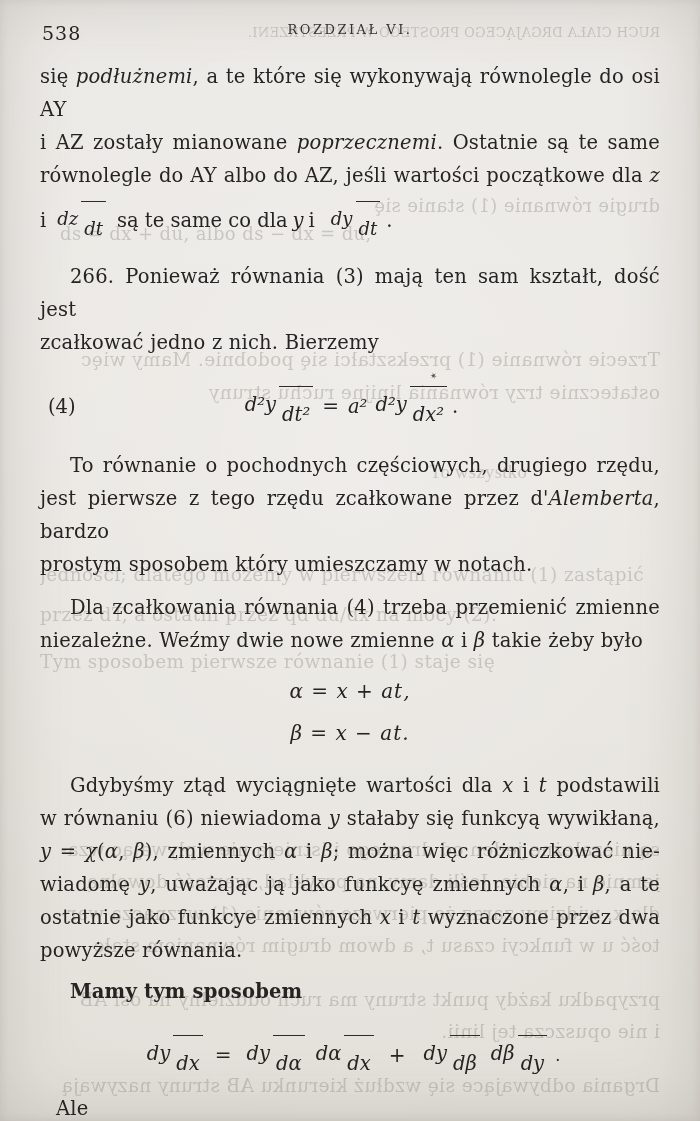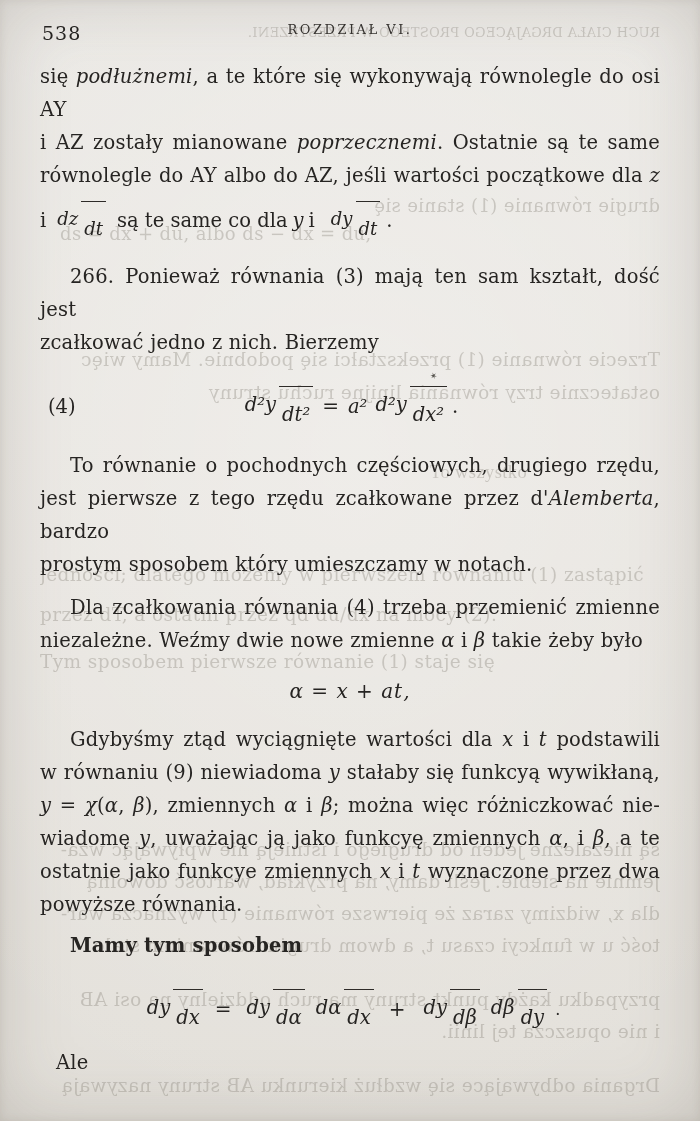--- a/index.html
+++ b/index.html
@@ -143,24 +143,25 @@
         <div class="tline just"><span>jest pierwsze z tego rzędu zcałkowane przez d'</span><span class="it">Alemberta</span><span>, bardzo</span></div>
         <div class="tline"><span>prostym sposobem który umieszczamy w notach.</span></div>
       </div>
 
     <div class="para" style="margin-top:10px;">
         <div class="tline just ind"><span>Dla zcałkowania równania (4) trzeba przemienić zmienne</span></div>
         <div class="tline"><span>niezależne. Weźmy dwie nowe zmienne </span><span class="it">α</span><span> i </span><span class="it">β</span><span> takie żeby było</span></div>
       </div>
 
     <div class="eqcenter it eq-alpha">α = x + at,</div>
+    <div class="eqcenter it eq-beta">β = x − at.</div>
 
     <div class="para" style="margin-top:20px;">
         <div class="tline just ind"><span>Gdybyśmy ztąd wyciągnięte wartości dla </span><span class="it">x</span><span> i </span><span class="it">t</span><span> podstawili</span></div>
-        <div class="tline just"><span>w równaniu (9) niewiadoma </span><span class="it">y</span><span> stałaby się funkcyą wywikłaną,</span></div>
+        <div class="tline just"><span>w równaniu (6) niewiadoma </span><span class="it">y</span><span> stałaby się funkcyą wywikłaną,</span></div>
         <div class="tline just"><span class="it">y</span><span> = </span><span class="it">χ</span><span>(</span><span class="it">α</span><span>, </span><span class="it">β</span><span>), zmiennych </span><span class="it">α</span><span> i </span><span class="it">β</span><span>; można więc różniczkować nie-</span></div>
         <div class="tline just"><span>wiadomę </span><span class="it">y</span><span>, uważając ją jako funkcyę zmiennych </span><span class="it">α</span><span>, i </span><span class="it">β</span><span>, a te</span></div>
         <div class="tline just"><span>ostatnie jako funkcye zmiennych </span><span class="it">x</span><span> i </span><span class="it">t</span><span> wyznaczone przez dwa</span></div>
         <div class="tline"><span>powyższe równania.</span></div>
       </div>
 
     <div class="para" style="margin-top:8px;font-weight:bold;">
         <div class="tline ind"><span>Mamy tym sposobem</span></div>
       </div>
 

